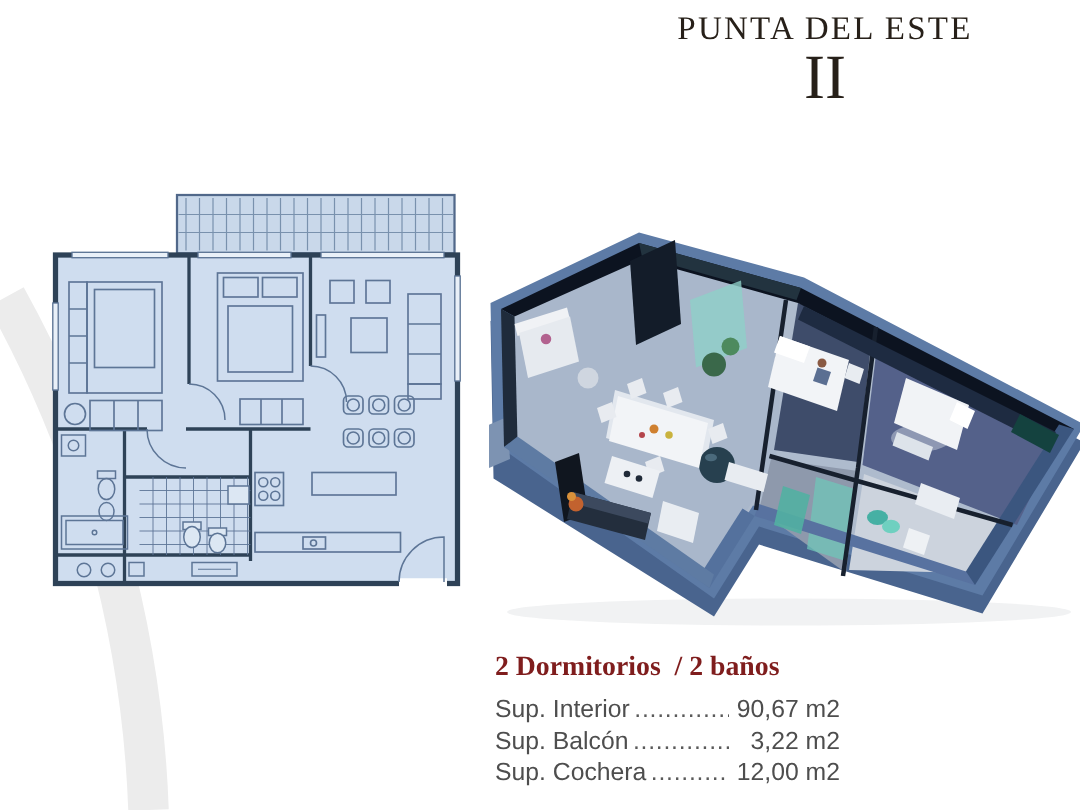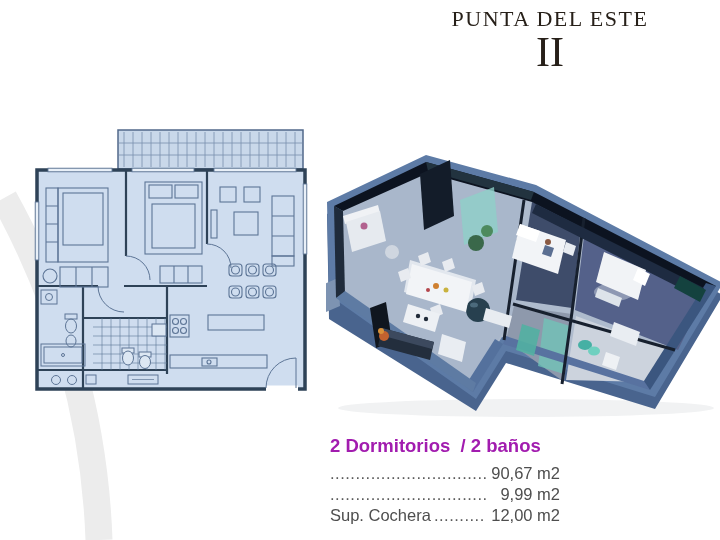--- a/index.html
+++ b/index.html
@@ -6,21 +6,21 @@
   .page{position:relative;width:720px;height:540px;overflow:hidden;background:#ffffff;
         font-family:"Liberation Sans",sans-serif;}
   .wm{position:absolute;left:0;top:0;width:720px;height:540px;pointer-events:none;}
   .titleblock{position:absolute;left:425px;top:6px;width:250px;text-align:center;
               font-family:"Liberation Serif",serif;color:#272019;}
   .t1{font-size:22px;letter-spacing:1.5px;line-height:26px;}
   .t2{font-size:42px;line-height:40px;margin-top:0px;}
   .plan2d{position:absolute;left:32px;top:124px;width:278px;height:272px;}
   .plan3d{position:absolute;left:326px;top:140px;width:394px;height:284px;}
   .details{position:absolute;left:330px;top:434px;width:230px;color:#1d1d1d;}
-  .headline{font-size:18.5px;font-weight:bold;color:#a21caf;line-height:23px;white-space:pre;}
+  .headline{font-size:18.5px;font-weight:bold;color:#7f1d1d;line-height:23px;white-space:pre;font-family:Liberation Serif, serif;}
   .units{font-size:17px;color:#262626;line-height:22px;}
   .arearows{margin-top:6px;}
   .arearow{display:flex;align-items:baseline;width:230px;font-size:16.5px;color:#4e4e4e;
            line-height:21px;}
   .arealabel{white-space:nowrap;padding-right:3px;}
   .areadots{flex:1 1 auto;overflow:hidden;white-space:nowrap;color:#5a5a5a;letter-spacing:.5px;}
   .areaval{white-space:nowrap;text-align:right;min-width:74px;}
 </style>
 </head>
 <body>
@@ -233,26 +233,28 @@
       <ellipse cx="268" cy="211" rx="6" ry="4.5" fill="#6fd0c0"></ellipse>
       <path d="M288 182 L314 192 L310 206 L284 196 Z" fill="#e9edf2"></path>
       <path d="M280 212 L294 217 L290 230 L276 225 Z" fill="#eef1f4"></path>
     </g>
   </svg>
 
   <div class="details">
     <div class="headline">2 Dormitorios  / 2 baños</div>
     <div class="arearows">
       <div class="arearow">
+        <span class="arealabel">Sup. Interior</span>
         <span class="areadots">....................................</span>
         <span class="areaval">90,67 m2</span>
       </div>
       <div class="arearow">
+        <span class="arealabel">Sup. Balcón</span>
         <span class="areadots">....................................</span>
-        <span class="areaval">9,99 m2</span>
+        <span class="areaval">3,22 m2</span>
       </div>
       <div class="arearow">
         <span class="arealabel">Sup. Cochera</span>
         <span class="areadots">....................................</span>
         <span class="areaval">12,00 m2</span>
       </div>
     </div>
   </div>
 
 </div>

